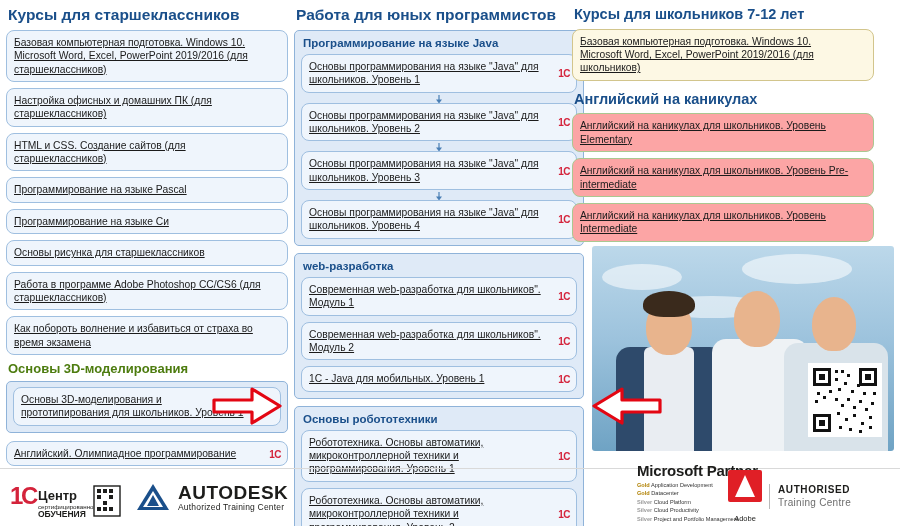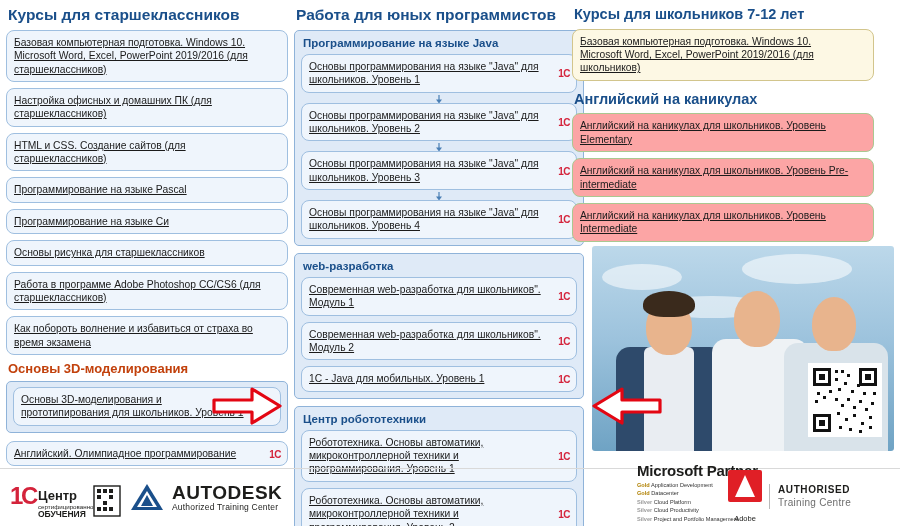--- a/index.html
+++ b/index.html
@@ -67,21 +67,21 @@
   }
   .arrow-down svg{display:block;margin:0 auto;}
 
   
   .bigarrow{position:absolute;}
   .bigarrow.left{left:212px;top:386px;}
   .bigarrow.right{left:592px;top:386px;}
 
   
   .subhead{
-    font-size:13px;font-weight:bold;color:#c2410c;
+    font-size:13px;font-weight:bold;color:#4d7c0f;
     margin:4px 0 5px 2px;
   }
 
   
   .photo{
     position:absolute;left:592px;top:246px;width:302px;height:205px;
     border-radius:3px;overflow:hidden;
     background:linear-gradient(180deg,#bcd8ea 0%,#9dc3dd 45%,#6fa3c4 100%);
   }
   .photo .sky{position:absolute;inset:0;}
@@ -97,21 +97,21 @@
   .qr{
     position:absolute;right:12px;bottom:14px;width:74px;height:74px;
     background:#fff;padding:3px;box-sizing:border-box;
   }
   .qr-inner{width:100%;height:100%;position:relative;background:#fff;}
   .qr-cell{position:absolute;background:#111;}
 
   
   .footer{position:absolute;left:0;top:470px;width:900px;height:56px;}
   .logo1c{position:absolute;left:10px;top:8px;}
-  .autodesk{position:absolute;left:130px;top:12px;display:flex;align-items:center;gap:8px;}
+  .autodesk{position:absolute;left:136px;top:12px;display:flex;align-items:center;gap:8px;}
   .ad-text{line-height:1.05;}
   .ad-title{font-size:19px;font-weight:bold;color:#1d1d1b;letter-spacing:.5px;}
   .ad-sub{font-size:8.5px;color:#1d1d1b;letter-spacing:.2px;}
 
   .mspartner{position:absolute;left:600px;top:-8px;margin-left:37px;}
   .msp-title{font-size:15px;font-weight:bold;color:#1d1d1b;letter-spacing:-.2px;}
   .msp-rows{margin-top:2px;}
   .msp-row{font-size:5.6px;line-height:1.5;white-space:nowrap;}
   .msp-gold{color:#b08000;font-weight:bold;}
   .msp-silver{color:#9a9a9a;font-weight:bold;}
@@ -234,21 +234,21 @@
         <span>Современная web-разработка для школьников". Модуль 2</span>
         <span class="c1">1С</span>
       </div>
       <div class="item">
         <span>1С - Java для мобильных. Уровень 1</span>
         <span class="c1">1С</span>
       </div>
     </div>
 
     <div class="panel">
-      <div class="panel-head">Центр робототехники</div>
+      <div class="panel-head">Основы робототехники</div>
       <div class="item">
         <span>Робототехника. Основы автоматики, микроконтроллерной техники и программирования. Уровень 1</span>
         <span class="c1">1С</span>
       </div>
       <div class="item">
         <span>Робототехника. Основы автоматики, микроконтроллерной техники и программирования. Уровень 2</span>
         <span class="c1">1С</span>
       </div>
     </div>
 

